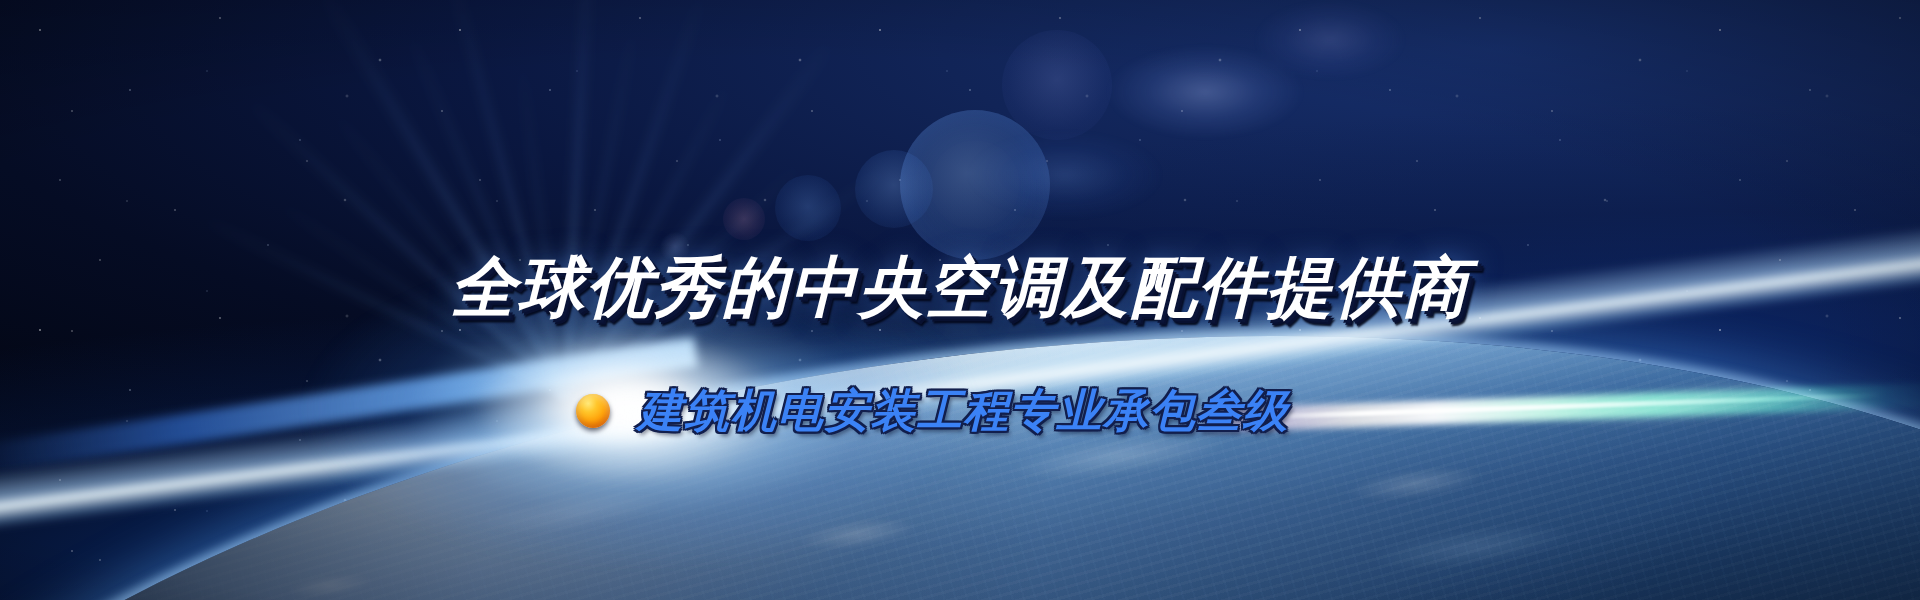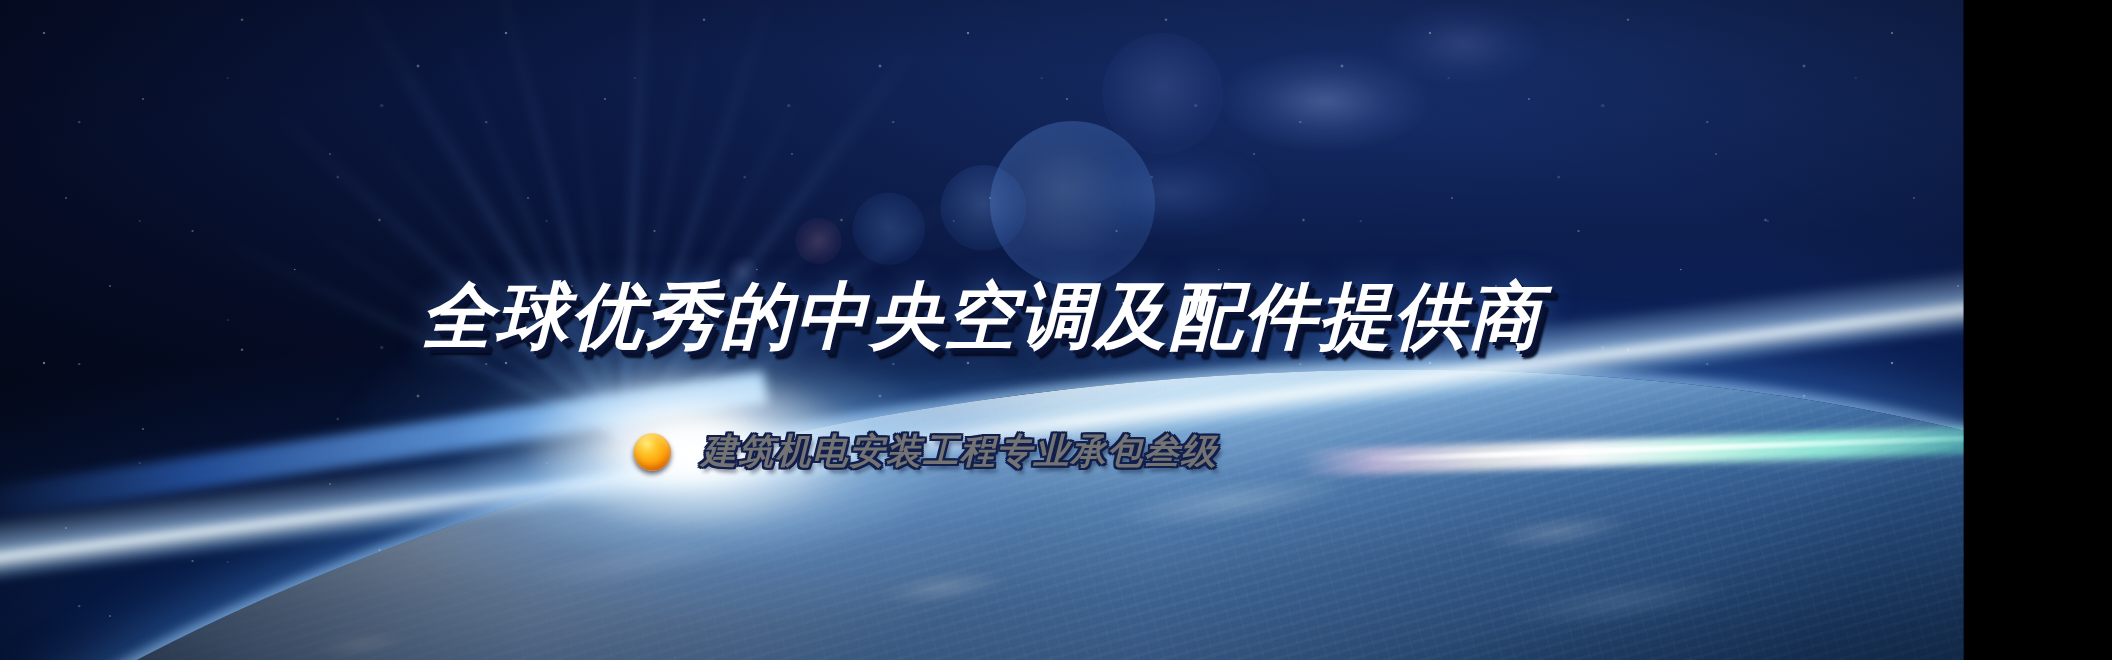--- a/index.html
+++ b/index.html
@@ -3,21 +3,21 @@
 <meta charset="utf-8">
 <style>
   html, body {
     margin: 0;
     padding: 0;
     background: #000;
   }
 
   #banner {
     position: relative;
-    width: 1785px;
+    width: 1920px;
     height: 600px;
     overflow: hidden;
     font-family: "Liberation Sans", "DejaVu Sans", sans-serif;
     background: #03040e;
   }
 
   
   .layer { position: absolute; inset: 0; pointer-events: none; }
 
   
@@ -280,25 +280,25 @@
     background:
       radial-gradient(circle at 36% 28%, #ffe97a 0%, #ffc62b 26%, #ffa60d 52%, #f27a05 78%, #d45d02 100%);
     box-shadow:
       0 3px 5px rgba(0,8,30,.60),
       inset 0 -3px 6px rgba(170,65,0,.45),
       inset 0 3px 6px rgba(255,250,190,.55);
   }
 
   .bullet-text {
     margin-left: 28px;
-    font-size: 32px;
+    font-size: 45px;
     font-weight: bold;
     font-style: italic;
     letter-spacing: 1.5px;
-    color: #737373;
+    color: #3b82f6;
     white-space: nowrap;
     text-shadow:
       -2px 0 0 #121f4d,  2px 0 0 #121f4d,
        0 -2px 0 #121f4d,  0 2px 0 #121f4d,
       -2px -2px 0 #121f4d, 2px -2px 0 #121f4d,
       -2px 2px 0 #121f4d,  2px 2px 0 #121f4d,
        3px 4px 4px rgba(5,12,40,.55);
   }
 </style>
 </head>

